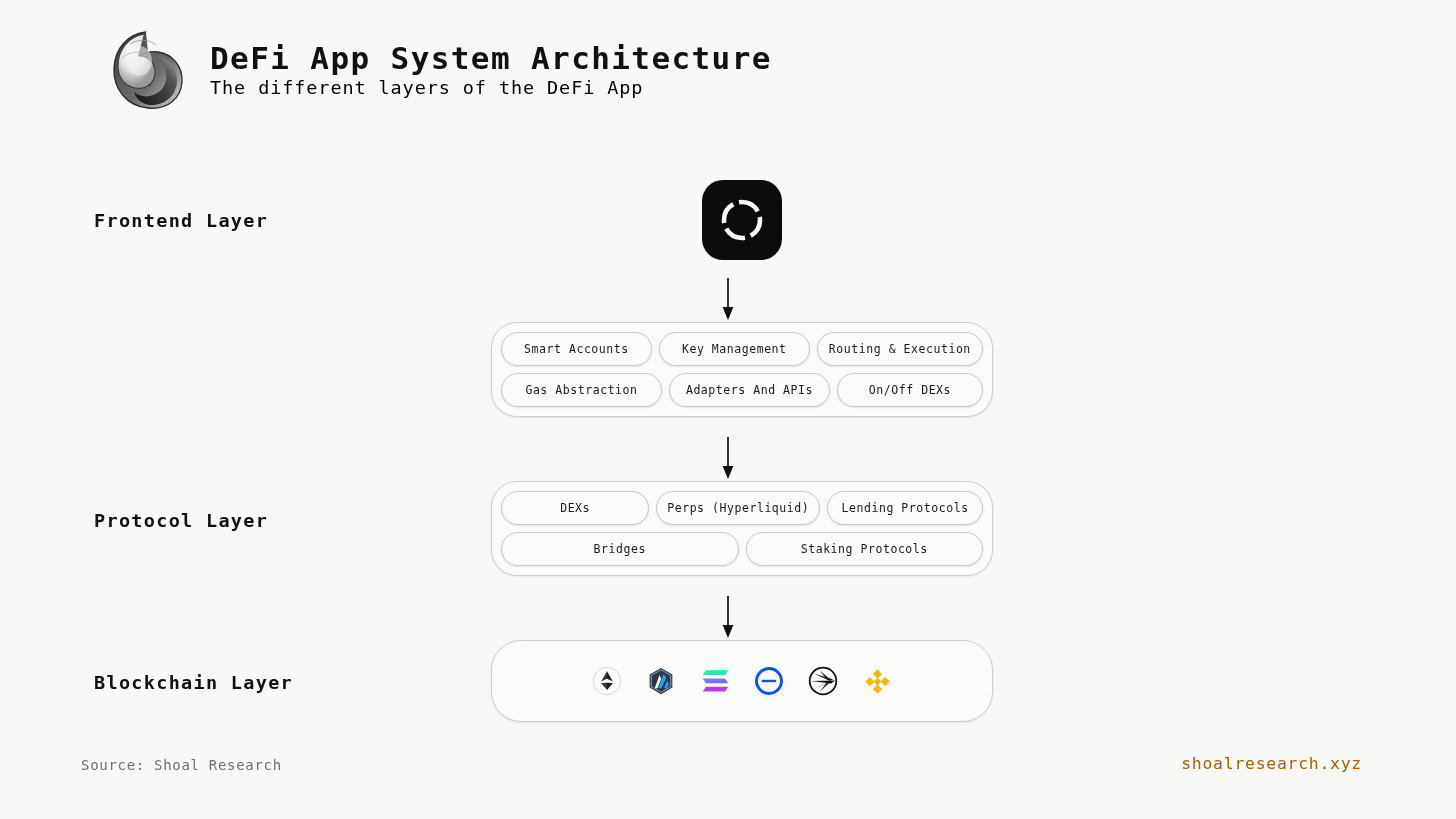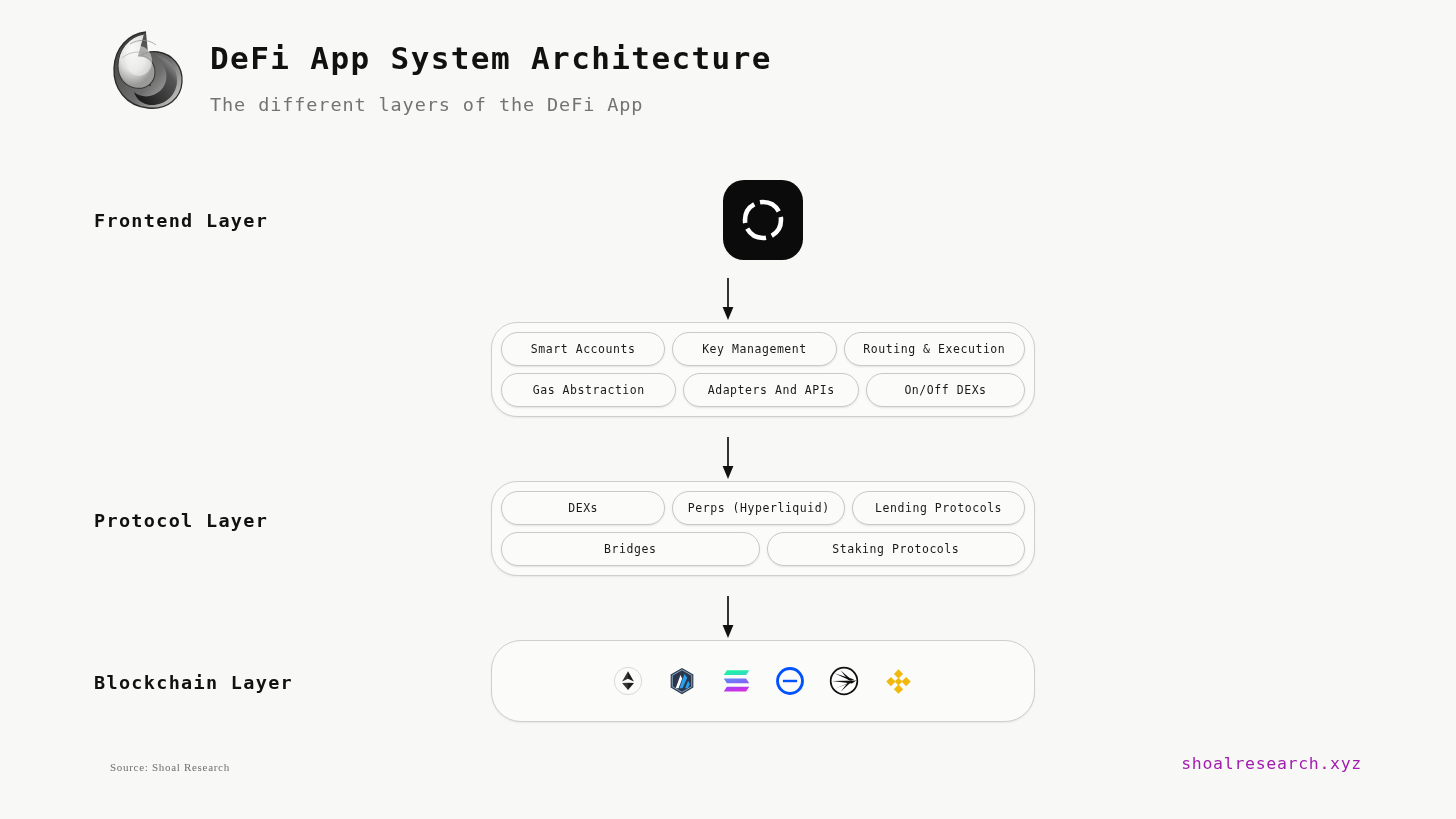--- a/index.html
+++ b/index.html
@@ -26,24 +26,23 @@
   .header-text { padding-top: 12px; }
   .page-title {
     font-size: 31px;
     font-weight: 700;
     letter-spacing: 1.4px;
     color: #111111;
     line-height: 1.2;
     white-space: nowrap;
   }
   .page-subtitle {
-    margin-top: 17px;
     font-size: 18.5px;
     letter-spacing: 0.9px;
-    color: #737373;
+    color: #000000;
     white-space: nowrap;
   }
 
   
   .diagram { position: absolute; top: 168px; left: 0; width: 1456px; }
 
   .layer-row { position: relative; width: 100%; }
 
   .layer-label {
     position: absolute;
@@ -51,21 +50,21 @@
     font-size: 18.5px;
     font-weight: 700;
     letter-spacing: 1.3px;
     color: #111111;
     white-space: nowrap;
   }
 
   .layer-content {
     position: absolute;
     left: 491px;
-    width: 544px;
+    width: 502px;
   }
 
   
   .app-icon {
     width: 80px; height: 80px;
     margin: 0 auto;
     background: #0b0b0b;
     border-radius: 21px;
     display: flex;
     align-items: center;
@@ -115,35 +114,34 @@
     box-shadow: 0 1px 2px rgba(0,0,0,0.07);
   }
   .chain-icon {
     width: 32px; height: 32px;
     display: flex; align-items: center; justify-content: center;
   }
 
   
   .footer-left {
     position: absolute;
-    left: 110px;
+    left: 81px;
     bottom: 46px;
-    font-size: 11px;
+    font-size: 14px;
     letter-spacing: 0.7px;
     color: #6f6f6f;
     white-space: nowrap;
-    font-family: Liberation Serif, serif;
   }
   .footer-right {
     position: absolute;
     right: 94px;
     bottom: 46px;
     font-size: 16.5px;
     letter-spacing: 0.7px;
-    color: #a21caf;
+    color: #a16207;
     white-space: nowrap;
   }
 </style>
 </head>
 <body>
 
 <div class="header">
   <div class="logo-shell">
     <svg viewBox="0 0 78 84" width="78" height="84">
       <defs>

